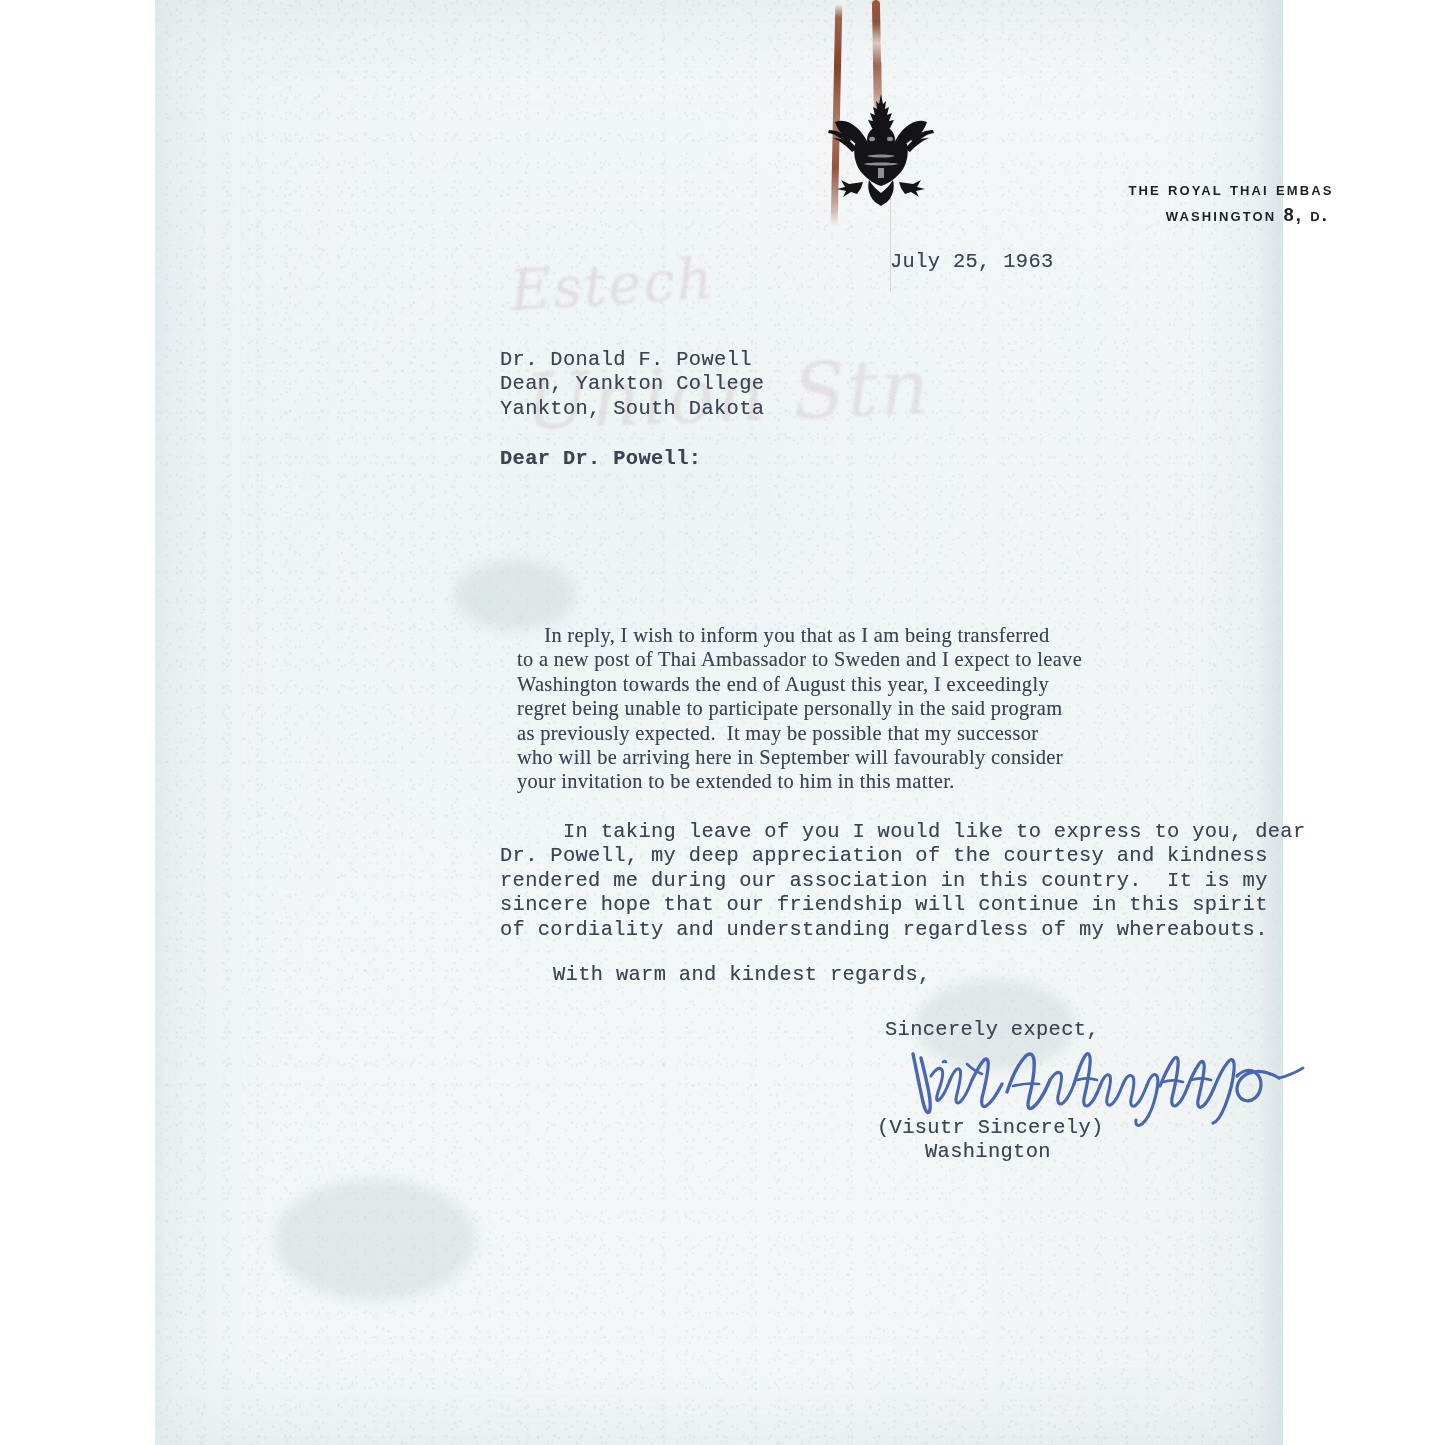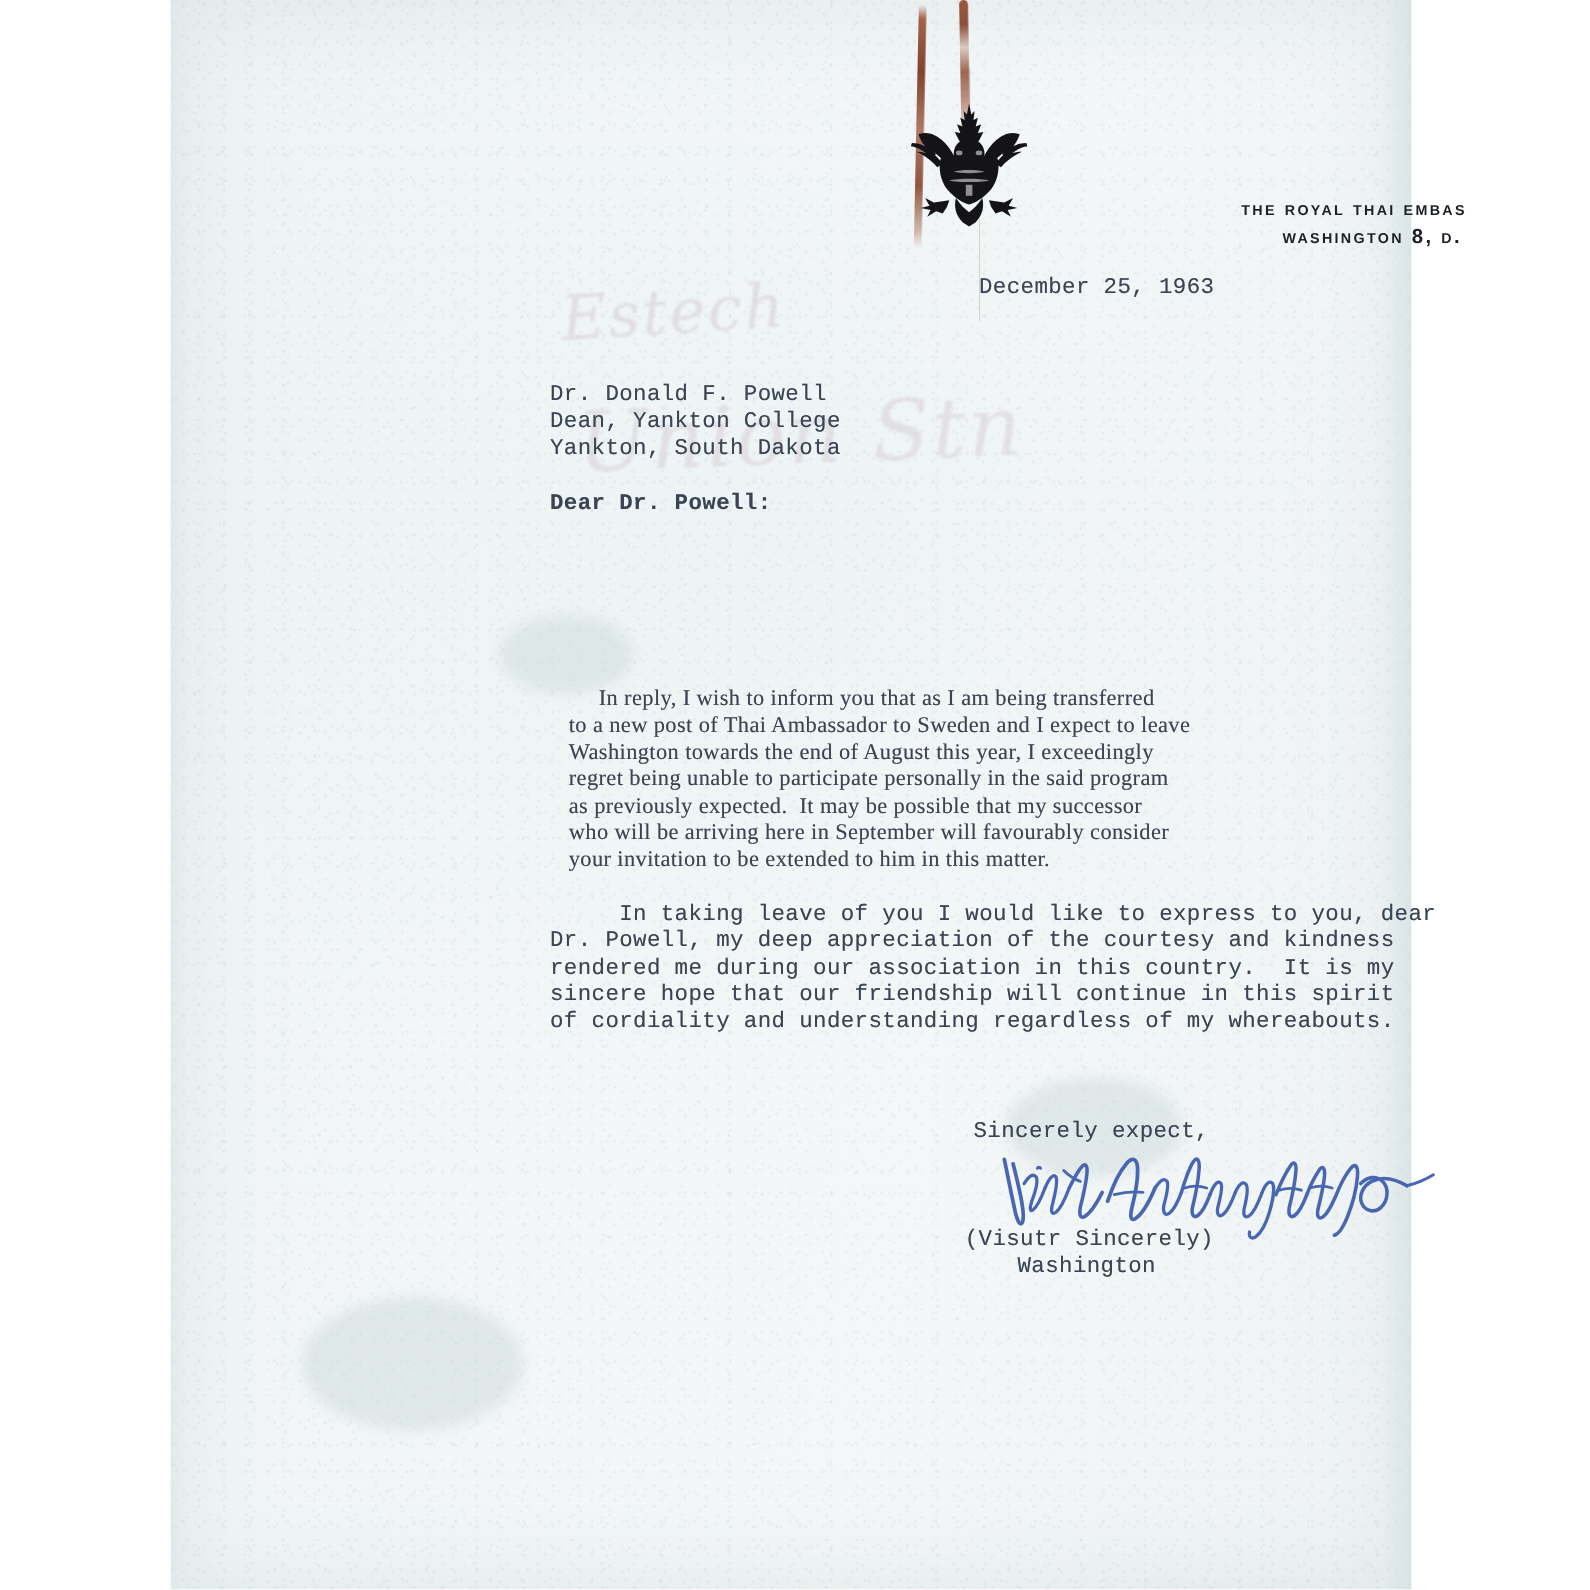--- a/index.html
+++ b/index.html
@@ -238,21 +238,21 @@
           <path d="M55 80 h6 v10 h-6 Z"></path>
         </g>
       </svg>
     </div>
 
     <div id="letterhead">
       <div class="lh-line">The Royal Thai Embassy</div>
       <div class="lh-line">Washington 8, D. C.</div>
     </div>
 
-    <div class="tw" id="date-line">December 25, 1963</div>
+    <div class="tw" id="date-line">July 25, 1963</div>
 
     <div id="address">
       <div class="tw">Dr. Donald F. Powell</div>
       <div class="tw">Dean, Yankton College</div>
       <div class="tw">Yankton, South Dakota</div>
     </div>
 
     <div class="tw" id="salutation">Dear Dr. Powell:</div>
 
     <div class="tw" id="para-2">     In reply, I wish to inform you that as I am being transferred
@@ -261,20 +261,21 @@
 regret being unable to participate personally in the said program
 as previously expected.  It may be possible that my successor
 who will be arriving here in September will favourably consider
 your invitation to be extended to him in this matter.</div>
     <div class="tw" id="para-3">     In taking leave of you I would like to express to you, dear
 Dr. Powell, my deep appreciation of the courtesy and kindness
 rendered me during our association in this country.  It is my
 sincere hope that our friendship will continue in this spirit
 of cordiality and understanding regardless of my whereabouts.</div>
 
+    <div class="tw" id="closing">With warm and kindest regards,</div>
     <div class="tw" id="sincerely">Sincerely expect,</div>
 
     <div id="signature">
       <svg viewBox="0 0 400 82" xmlns="http://www.w3.org/2000/svg">
         <g fill="none" stroke="#3b5bab" stroke-linecap="round" stroke-linejoin="round" opacity=".92">
           <path d="M6 8 C9 22 12 38 16 56 C18 64 20 68 22 66 C24 63 23 52 21 42
                    C19 32 16 20 14 12" stroke-width="3.4"></path>
           <path d="M24 30 C28 24 32 20 35 24 C37 28 34 38 31 46 C29 52 29 56 32 54
                    C36 51 40 42 43 34" stroke-width="3"></path>
           <path d="M36 16 C37 15 38 15 39 16" stroke-width="2.6"></path>

